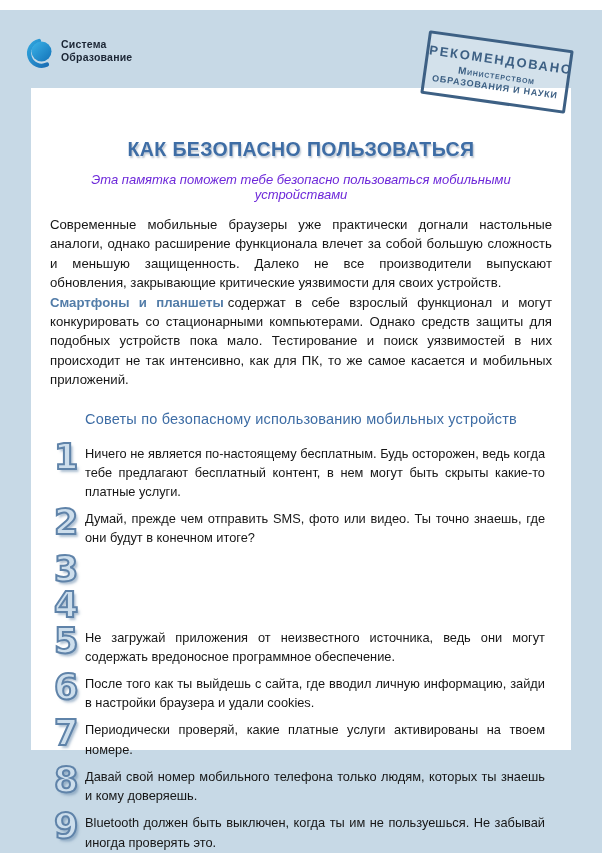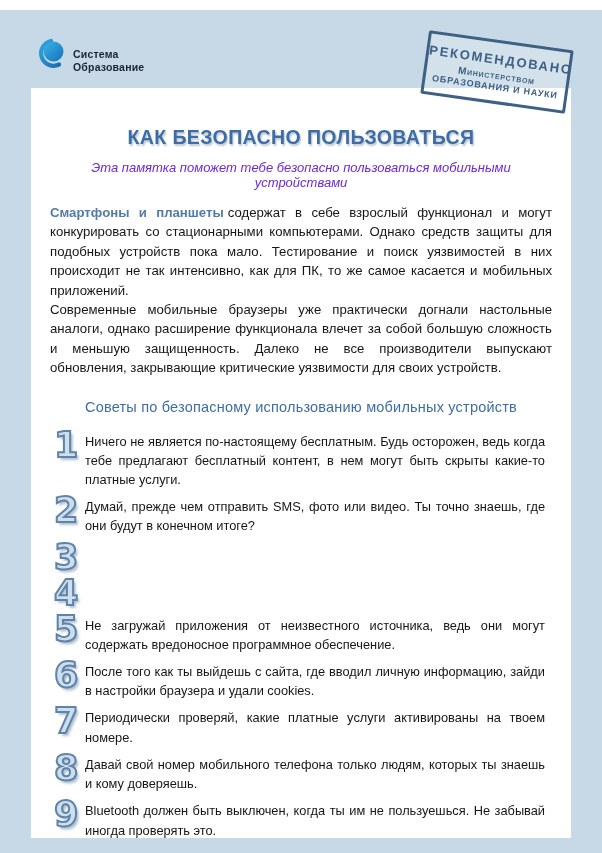--- a/index.html
+++ b/index.html
@@ -6,43 +6,43 @@
   .page {
     position:relative; width:602px; height:853px; overflow:hidden;
     background:#ffffff; font-family:"Liberation Sans", sans-serif;
   }
   .bg {
     position:absolute; left:0; top:10px; width:602px; height:843px;
     background:#c7d9e6;
   }
   
   .logo {
-    position:absolute; left:36px; top:38px;
-    display:flex; align-items:flex-end; gap:7px; z-index:3;
+    position:absolute; left:24px; top:38px;
+    display:flex; align-items:flex-start; gap:7px; z-index:3;
   }
   .logo-text {
     font-size:10.5px; font-weight:bold; color:#1a2433; line-height:13px;
     letter-spacing:0.2px;
   }
   .stamp {
     position:absolute; left:424px; top:40px; width:140px; height:58px;
     border:3px solid #3d6084; border-radius:2px;
     transform:rotate(8deg); transform-origin:center;
     color:#3d6084; text-align:center; z-index:4;
     display:flex; flex-direction:column; justify-content:center;
     background:rgba(255,255,255,0.22);
   }
   .stamp-line1 { font-size:13px; font-weight:bold; letter-spacing:1.8px; line-height:16px; }
   .stamp-line2 { font-size:10px; font-weight:bold; font-variant:small-caps; letter-spacing:0.8px; line-height:12px; margin-top:2px; }
   .stamp-line3 { font-size:9px;  font-weight:bold; letter-spacing:0.8px; line-height:11px; text-transform:uppercase; }
   
   .card {
-    position:absolute; left:31px; top:88px; width:540px; height:750px;
+    position:absolute; left:31px; top:88px; width:540px; height:662px;
     background:#ffffff; z-index:2; box-sizing:border-box;
-    padding:4px 19px;
+    padding:16px 19px;
   }
   .title {
     margin-top:34px; text-align:center;
     font-size:19.5px; font-weight:bold; color:#3e6da5;
     line-height:22px; letter-spacing:0.4px;
     text-shadow:1.2px 1.6px 1.8px rgba(110,130,155,0.45);
   }
   .subtitle {
     margin-top:12px; text-align:center;
     font-style:italic; font-size:13px; color:#6d28d9; line-height:15px;
@@ -109,22 +109,22 @@
   </div>
 
   <div class="card">
     <div class="title">
       <div>КАК БЕЗОПАСНО ПОЛЬЗОВАТЬСЯ</div>
     </div>
 
     <div class="subtitle">Эта памятка поможет тебе безопасно пользоваться мобильными устройствами</div>
 
     <div class="intro">
+      <p>Современные мобильные браузеры уже практически догнали настольные аналоги, однако расширение функционала влечет за собой большую сложность и меньшую защищенность. Далеко не все производители выпускают обновления, закрывающие критические уязвимости для своих устройств.</p>
       <p><span class="intro-lead">Смартфоны и планшеты</span><span>содержат в себе взрослый функционал и могут конкурировать со стационарными компьютерами. Однако средств защиты для подобных устройств пока мало. Тестирование и поиск уязвимостей в них происходит не так интенсивно, как для ПК, то же самое касается и мобильных приложений.</span></p>
-      <p>Современные мобильные браузеры уже практически догнали настольные аналоги, однако расширение функционала влечет за собой большую сложность и меньшую защищенность. Далеко не все производители выпускают обновления, закрывающие критические уязвимости для своих устройств.</p>
     </div>
 
     <div class="tips-heading">Советы по безопасному использованию мобильных устройств</div>
 
     <div class="tips-list">
   <div class="tip">
     <div class="tip-num">1</div>
     <div class="tip-text">Ничего не является по-настоящему бесплатным. Будь осторожен, ведь когда тебе предлагают бесплатный контент, в нем могут быть скрыты какие-то платные услуги.</div>
   </div>
 

